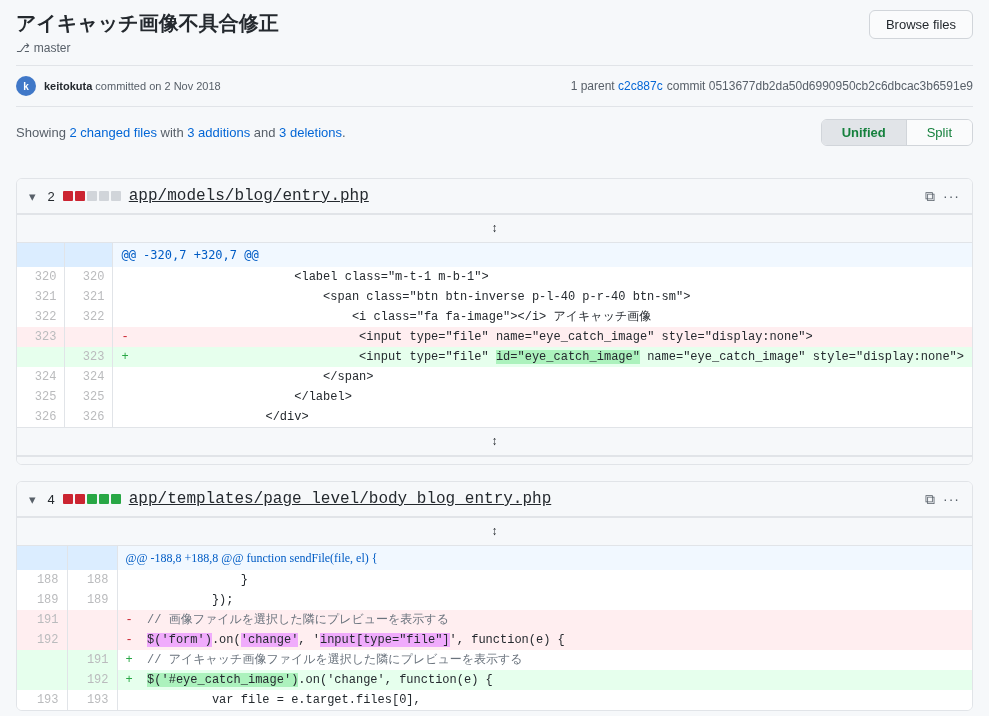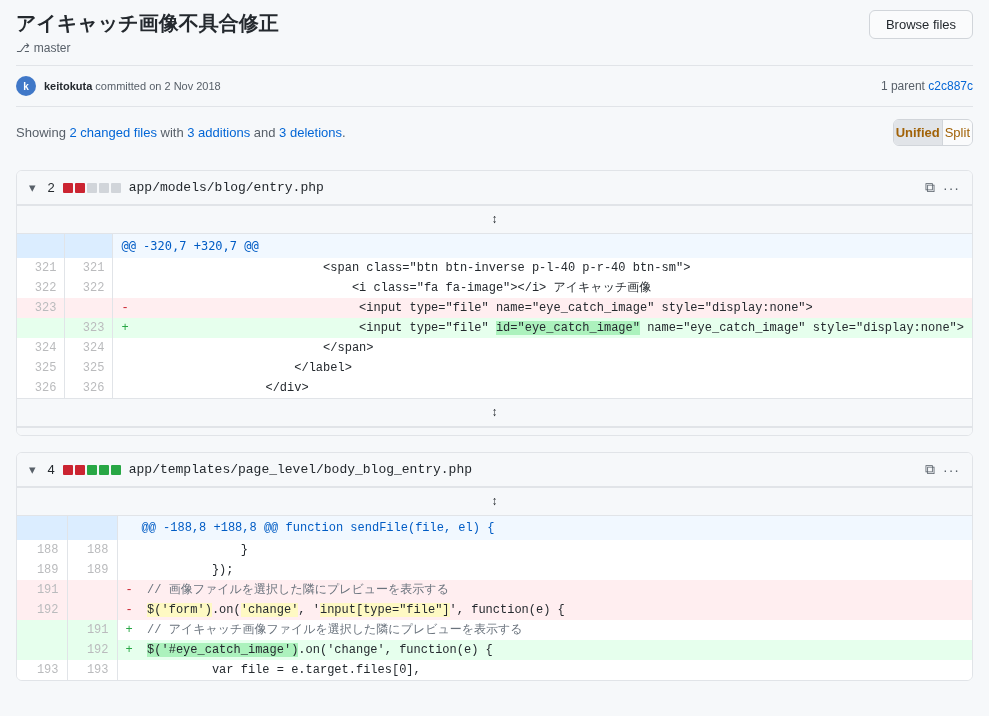--- a/index.html
+++ b/index.html
@@ -98,44 +98,44 @@
     .commit-meta a {
       color: #0366d6;
       text-decoration: none;
     }
 
     
     .stats-bar {
       display: flex;
       align-items: center;
       justify-content: space-between;
-      margin-bottom: 24px;
+      margin-bottom: 32px;
       font-size: 13px;
       color: #586069;
     }
 
     .stats-text a {
       color: #0366d6;
       text-decoration: none;
     }
 
     .view-toggle {
       display: flex;
       border: 1px solid #d1d5da;
       border-radius: 6px;
       overflow: hidden;
     }
 
     .view-btn {
-      padding: 5px 2px;
+      padding: 5px 20px;
       font-size: 13px;
       background: #fafbfc;
       border: none;
       cursor: pointer;
-      color: #a16207;
+      color: #15803d;
     }
     .view-btn.active {
       background: #e1e4e8;
       font-weight: 600;
     }
     .view-btn:not(:last-child) {
       border-right: 1px solid #d1d5da;
     }
 
     
@@ -177,23 +177,24 @@
       width: 10px;
       height: 10px;
       border-radius: 1px;
     }
     .diff-bar-block.red { background: #cb2431; }
     .diff-bar-block.green { background: #28a745; }
     .diff-bar-block.gray { background: #d1d5da; }
 
     .diff-filename {
       font-family: 'SFMono-Regular', Consolas, 'Liberation Mono', Menlo, monospace;
-      font-size: 13px;
+      font-size: 16px;
       color: #24292e;
       flex: 1;
+      text-decoration: underline;
     }
 
     .file-action-icon {
       color: #586069;
       cursor: pointer;
       font-size: 14px;
     }
 
     .more-icon {
       color: #586069;
@@ -263,21 +264,21 @@
       font-size: 12px;
     }
     .hunk-header .line-num {
       background: #dbedff;
       color: #aab5be;
     }
 
     .del-marker { color: #cb2431; }
     .add-marker { color: #28a745; }
 
-    .code-highlight-red { background: #fef9c3; }
+    .code-highlight-red { background: #f0abfc; }
     .code-highlight-green { background: #acf2bd; }
 
     .hunk-spacer td {
       height: 28px;
       background: #f6f8fa;
       border-top: 1px solid #e1e4e8;
       border-bottom: 1px solid #e1e4e8;
       text-align: center;
       vertical-align: middle;
     }
@@ -307,20 +308,24 @@
     <div class="author-avatar">k</div>
     <div class="author-info">
       <span class="author-name">keitokuta</span>
       <span>committed on</span>
       <span>2 Nov 2018</span>
     </div>
     <div class="commit-meta">
       <span>
         <span>1 parent</span>
         <a>c2c887c</a>
+      </span>
+      <span>
+        <span>commit</span>
+        <span>0513677db2da50d6990950cb2c6dbcac3b6591e9</span>
       </span>
     </div>
   </div>
 
   <div class="stats-bar">
     <div class="stats-text">
       Showing <a>2 changed files</a> with <a>3 additions</a> and <a>3 deletions</a>.
     </div>
     <div class="view-toggle">
       <button class="view-btn active">Unified</button>
@@ -348,20 +353,25 @@
         <tbody>
           <tr class="hunk-spacer">
             <td colspan="3">↕</td>
           </tr>
           <tr class="hunk-header">
             <td class="line-num"></td>
             <td class="line-num"></td>
             <td style="padding:2px 8px;font-size:12px;font-family:monospace;color:#005cc5;background:#f1f8ff;">@@ -320,7 +320,7 @@</td>
           </tr>
 
+          <tr class="line-context">
+            <td class="line-num">320</td>
+            <td class="line-num">320</td>
+            <td class="line-code">                        &lt;label class="m-t-1 m-b-1"&gt;</td>
+          </tr>
 
           <tr class="line-context">
             <td class="line-num">321</td>
             <td class="line-num">321</td>
             <td class="line-code">                            &lt;span class="btn btn-inverse p-l-40 p-r-40 btn-sm"&gt;</td>
           </tr>
 
           <tr class="line-context">
             <td class="line-num">322</td>
             <td class="line-num">322</td>
@@ -426,21 +436,21 @@
     </div>
     <div class="diff-table-wrapper">
       <table class="diff-table">
         <tbody>
           <tr class="hunk-spacer">
             <td colspan="3">↕</td>
           </tr>
           <tr class="hunk-header">
             <td class="line-num"></td>
             <td class="line-num"></td>
-            <td style="padding:2px 24px;font-size:12px;font-family:Liberation Mono, monospace;color:#005cc5;background:#f1f8ff;">@@ -188,8 +188,8 @@ function sendFile(file, el) {</td>
+            <td style="padding:2px 8px;font-size:12px;font-family:Liberation Serif, serif;color:#005cc5;background:#f1f8ff;">@@ -188,8 +188,8 @@ function sendFile(file, el) {</td>
           </tr>
 
           <tr class="line-context">
             <td class="line-num">188</td>
             <td class="line-num">188</td>
             <td class="line-code">                }</td>
           </tr>
 
           <tr class="line-context">
             <td class="line-num">189</td>

